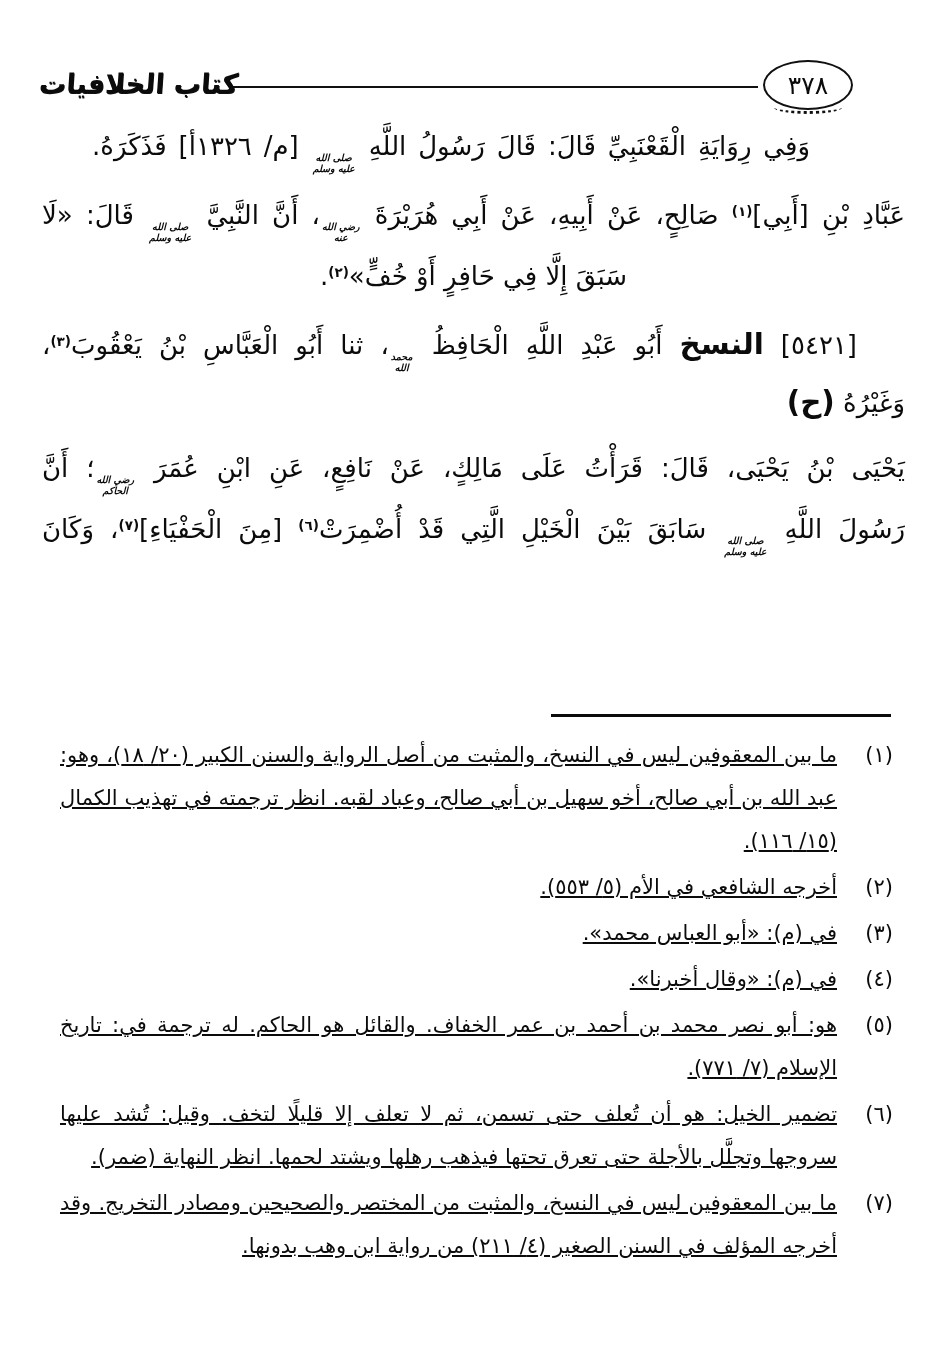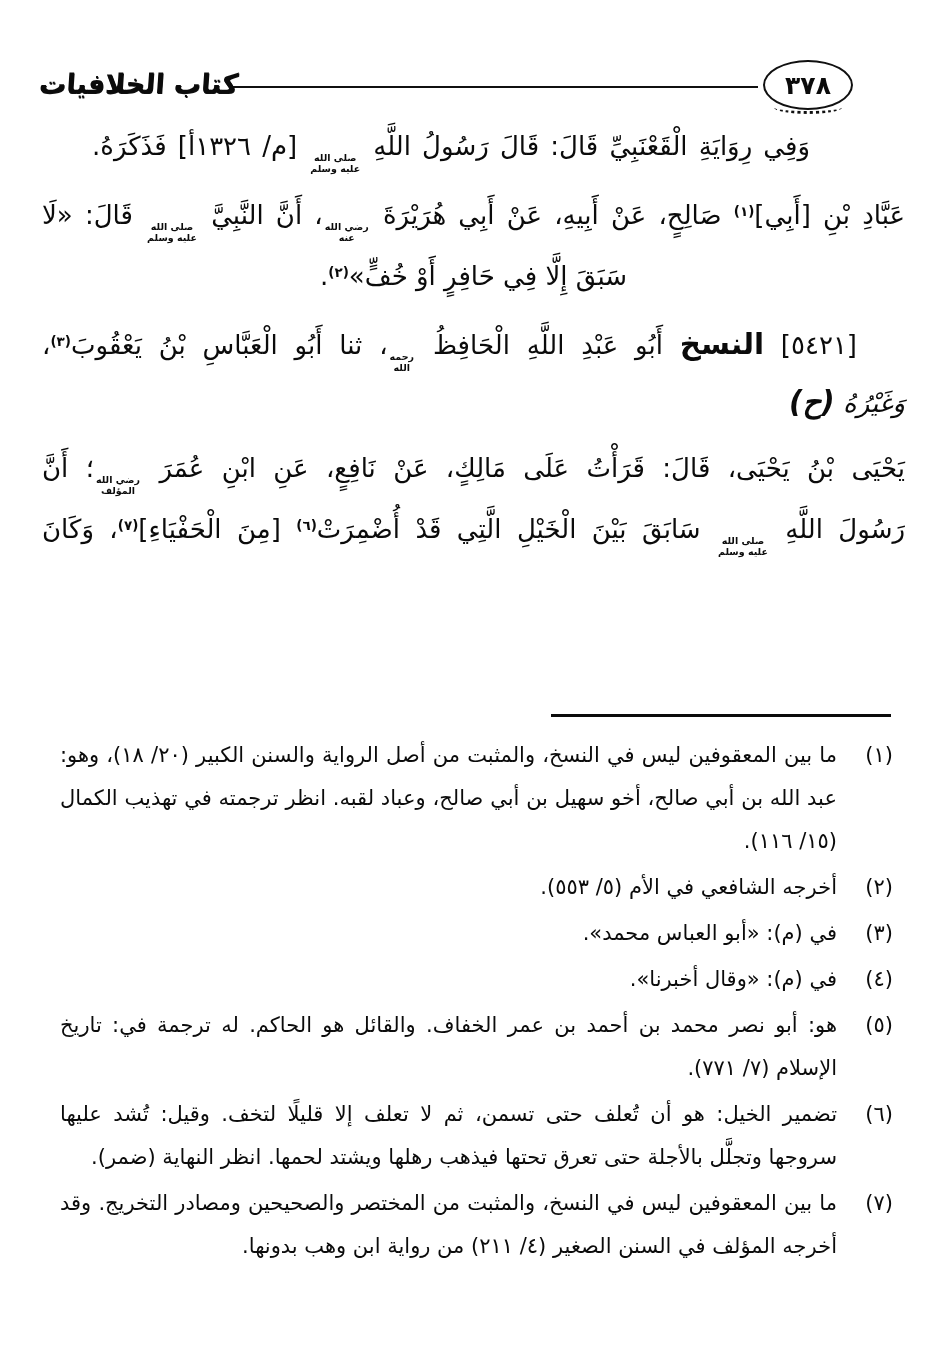--- a/index.html
+++ b/index.html
@@ -8,21 +8,21 @@
     background:#ffffff; color:#0b0b0b; overflow:hidden;
     font-family:"DejaVu Sans", sans-serif;
     direction:rtl;
   }
 
   
   .page-num-oval {
     position:absolute; top:60px; right:94px; width:86px; height:46px;
     border:2.5px solid #101010; border-radius:50%;
     display:flex; align-items:center; justify-content:center;
-    font-size:25px; font-weight:bold;
+    font-size:25px; font-weight:normal;
   }
   .page-num-oval::after {
     content:""; position:absolute; bottom:-6px; left:10%; width:80%; height:10px;
     border-bottom:3px dotted #101010; border-radius:50%;
   }
   .header-rule {
     position:absolute; top:86px; left:233px; width:525px;
     border-top:2.5px solid #101010;
   }
   .book-title {
@@ -36,43 +36,43 @@
   
   .body-text {
     position:absolute; top:118px; right:42px; left:42px;
     font-size:26px; line-height:57px;
   }
   .para + .para { margin-top:8px; }
   .bline { text-align:justify; text-align-last:justify; }
   .l-first { padding-right:48px; }
   .l-p1 { padding-right:95px; padding-left:50px; }
   .l-center { text-align:center; text-align-last:center; }
-  .l-start { text-align:right; text-align-last:right;font-style:italic; }
+  .l-start { text-align:right; text-align-last:right; }
   .l-full {}
   .bld { font-weight:bold; font-size:1.13em; }
   .sup { font-size:0.52em; vertical-align:8px; font-weight:bold; }
   .hon {
     display:inline-flex; flex-direction:column; align-items:center;
     font-size:9.5px; line-height:10.5px; font-weight:bold;
     vertical-align:-6px; margin:0 2px; text-align:center;
   }
-  .hl { display:block; white-space:nowrap; }
+  .hl { display:block; white-space:nowrap;font-style:italic; }
 
   
   .fn-sep {
     position:absolute; top:714px; right:56px; width:340px;
     border-top:3px solid #0b0b0b;
   }
   .footnotes {
     position:absolute; top:734px; right:54px; left:60px;
     font-size:21px; line-height:43px;
   }
   .fn { display:flex; margin-bottom:3px; }
   .fn-num { flex:0 0 52px; padding-left:4px; white-space:nowrap; }
-  .fn-text { flex:1 1 auto; text-align:justify; }
+  .fn-text { flex:1 1 auto; text-align:justify;text-decoration:underline; }
 </style>
 </head>
 <body>
 
 <div class="page">
 
   <div class="page-num-oval">
     <span>٣٧٨</span>
   </div>
   <div class="header-rule"></div>
@@ -90,29 +90,29 @@
             <span class="hl">رضي الله</span>
             <span class="hl">عنه</span>
           </span>، أَنَّ النَّبِيَّ <span class="hon">
             <span class="hl">صلى الله</span>
             <span class="hl">عليه وسلم</span>
           </span> قَالَ: «لَا</div>
         <div class="bline l-center">سَبَقَ إِلَّا فِي حَافِرٍ أَوْ خُفٍّ»<span class="sup">(٢)</span>.</div>
       </div>
     <div class="para">
         <div class="bline l-first">[٥٤٢١] <span class="bld">النسخ</span> أَبُو عَبْدِ اللَّهِ الْحَافِظُ <span class="hon">
-            <span class="hl">رحمه</span>
+            <span class="hl">محمد</span>
             <span class="hl">الله</span>
           </span>، ثنا أَبُو الْعَبَّاسِ بْنُ يَعْقُوبَ<span class="sup">(٣)</span>،</div>
         <div class="bline l-start">وَغَيْرُهُ <span class="bld">(ح)</span></div>
       </div>
     <div class="para">
         <div class="bline l-full">يَحْيَى بْنُ يَحْيَى، قَالَ: قَرَأْتُ عَلَى مَالِكٍ، عَنْ نَافِعٍ، عَنِ ابْنِ عُمَرَ <span class="hon">
             <span class="hl">رضي الله</span>
-            <span class="hl">المؤلف</span>
+            <span class="hl">الحاكم</span>
           </span>؛ أَنَّ</div>
         <div class="bline l-full">رَسُولَ اللَّهِ <span class="hon">
             <span class="hl">صلى الله</span>
             <span class="hl">عليه وسلم</span>
           </span> سَابَقَ بَيْنَ الْخَيْلِ الَّتِي قَدْ أُضْمِرَتْ<span class="sup">(٦)</span> [مِنَ الْحَفْيَاءِ]<span class="sup">(٧)</span>، وَكَانَ</div>
       </div>
   </div>
 
   <div class="fn-sep"></div>
   <div class="footnotes">

